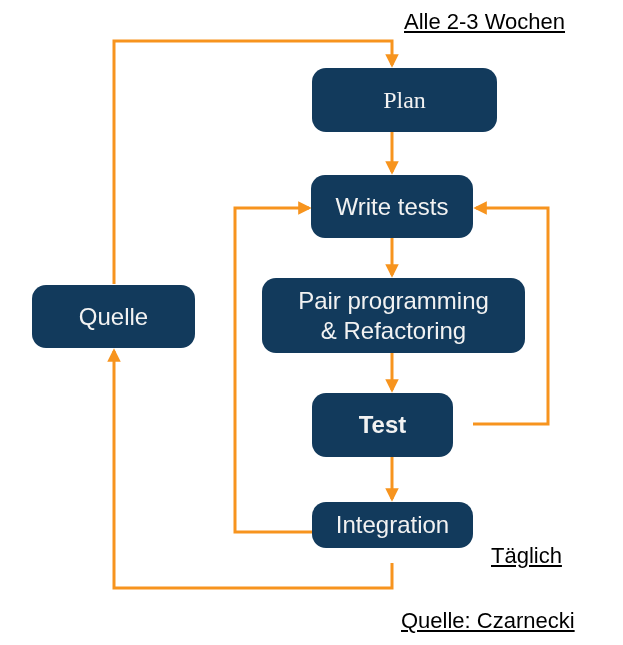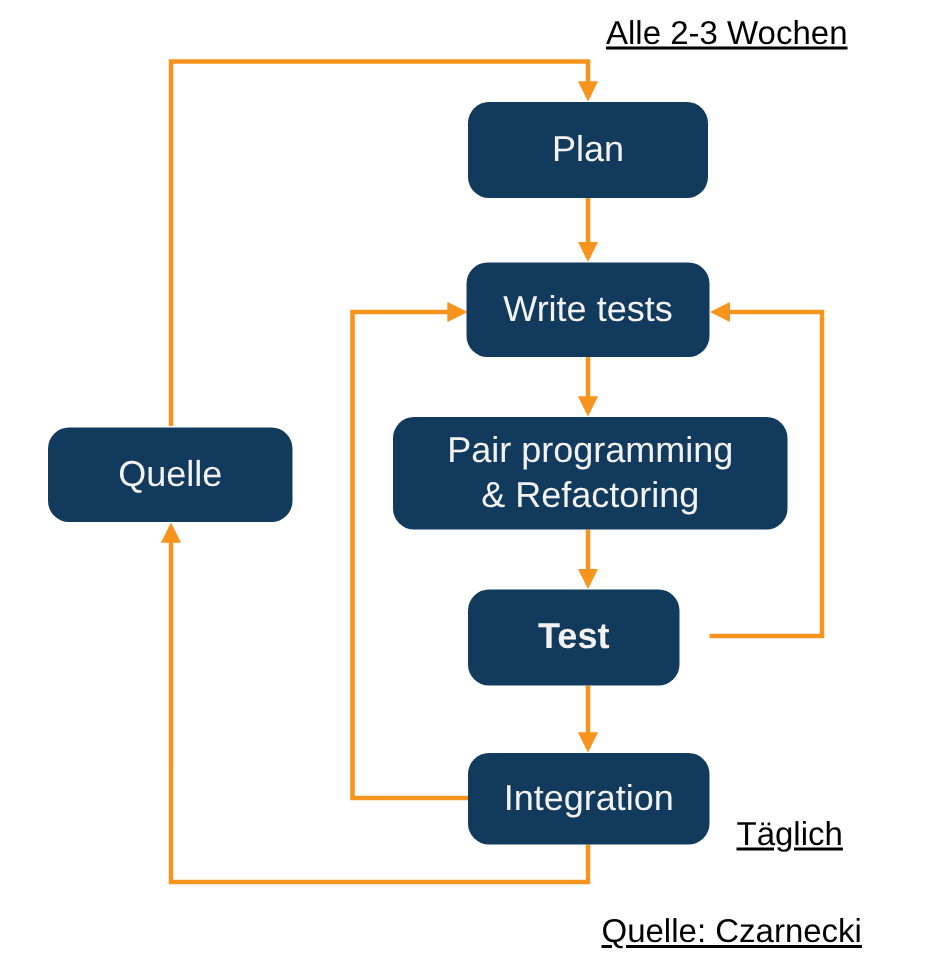--- a/index.html
+++ b/index.html
@@ -37,25 +37,25 @@
     color: var(--node-text, #F2F2F2);
     border-radius: 14px;
     display: flex;
     align-items: center;
     justify-content: center;
     text-align: center;
     font-size: 24px;
     line-height: 1.25;
     white-space: pre-line;
   }
-  .node-plan        { left: 312px; top:  68px; width: 160px; height: 64px; }
+  .node-plan        { left: 312px; top:  68px; width: 185px; height: 64px; font-family: Liberation Serif, serif; }
   .node-write-tests { left: 311px; top: 175px; width: 162px; height: 63px; }
   .node-pair        { left: 262px; top: 278px; width: 263px; height: 75px; }
   .node-test        { left: 312px; top: 393px; width: 141px; height: 64px; font-weight: bold; }
-  .node-integration { left: 312px; top: 502px; width: 161px; height: 61px; }
+  .node-integration { left: 312px; top: 502px; width: 161px; height: 46px; }
   .node-release     { left:  32px; top: 285px; width: 163px; height: 63px; }
   .note {
     position: absolute;
     color: var(--label-text, #000000);
     font-size: 22px;
     line-height: 23px;
     white-space: nowrap;
     text-decoration: underline;
   }
   .note-cycle  { left: 404px; top:  10px; }

